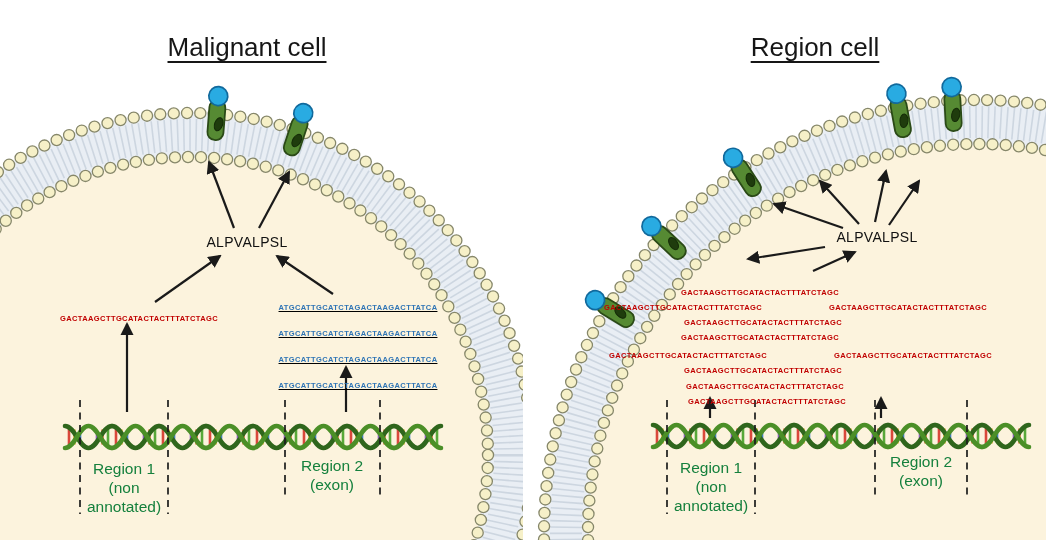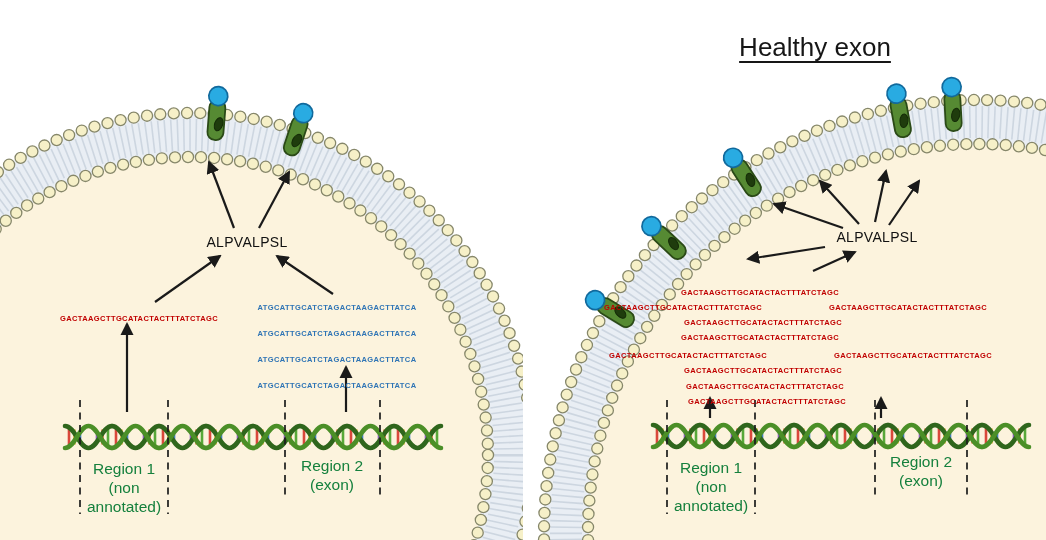--- a/index.html
+++ b/index.html
@@ -88,25 +88,26 @@
           <line x1="234" y1="228" x2="209" y2="162" marker-end="url(#ah-L)"></line>
           <line x1="259" y1="228" x2="289" y2="172" marker-end="url(#ah-L)"></line>
           <line x1="155" y1="302" x2="220" y2="256" marker-end="url(#ah-L)"></line>
           <line x1="333" y1="294" x2="277" y2="256" marker-end="url(#ah-L)"></line>
           <line x1="127" y1="412" x2="127" y2="324" marker-end="url(#ah-L)"></line>
           <line x1="346" y1="412" x2="346" y2="367" marker-end="url(#ah-L)"></line>
         </g>
       </g>
     </svg>
 
+    <div class="title abs-c" style="left:247px;top:32px;">Malignant cell</div>
     <div class="peptide abs-c" style="left:247px;top:234px;">ALPVALPSL</div>
 
     <div class="seq red abs-c" style="left:139px;top:306px;">GACTAAGCTTGCATACTACTTTATCTAGC</div>
 
-    <div class="abs-c" style="left:337px;top:291px;">
+    <div class="abs-c" style="left:358px;top:291px;text-decoration:underline;">
       <div class="seq blue seq-line">ATGCATTGCATCTAGACTAAGACTTATCA</div>
       <div class="seq blue seq-line">ATGCATTGCATCTAGACTAAGACTTATCA</div>
       <div class="seq blue seq-line">ATGCATTGCATCTAGACTAAGACTTATCA</div>
       <div class="seq blue seq-line">ATGCATTGCATCTAGACTAAGACTTATCA</div>
     </div>
 
     <div class="region-label abs-c" style="left:124px;top:459px;">
       <div>Region 1</div>
       <div>(non</div>
       <div>annotated)</div>
@@ -193,21 +194,21 @@
           <line x1="336" y1="224" x2="297" y2="181" marker-end="url(#ah-R)"></line>
           <line x1="352" y1="222" x2="363" y2="171" marker-end="url(#ah-R)"></line>
           <line x1="366" y1="225" x2="396" y2="181" marker-end="url(#ah-R)"></line>
           <line x1="290" y1="271" x2="332" y2="252" marker-end="url(#ah-R)"></line>
           <line x1="187" y1="418" x2="187" y2="398" marker-end="url(#ah-R)"></line>
           <line x1="358" y1="418" x2="358" y2="398" marker-end="url(#ah-R)"></line>
         </g>
       </g>
     </svg>
 
-    <div class="title abs-c" style="left:292px;top:32px;">Healthy exon</div>
+    <div class="title abs-c" style="left:292px;top:32px;">Region cell</div>
     <div class="peptide abs-c" style="left:354px;top:229px;">ALPVALPSL</div>
 
     <div class="seq red abs-c" style="left:237px;top:280px;">GACTAAGCTTGCATACTACTTTATCTAGC</div>
     <div class="seq red abs-c" style="left:160px;top:295px;">GACTAAGCTTGCATACTACTTTATCTAGC</div>
     <div class="seq red abs-c" style="left:385px;top:295px;">GACTAAGCTTGCATACTACTTTATCTAGC</div>
     <div class="seq red abs-c" style="left:240px;top:310px;">GACTAAGCTTGCATACTACTTTATCTAGC</div>
     <div class="seq red abs-c" style="left:237px;top:325px;">GACTAAGCTTGCATACTACTTTATCTAGC</div>
     <div class="seq red abs-c" style="left:165px;top:343px;">GACTAAGCTTGCATACTACTTTATCTAGC</div>
     <div class="seq red abs-c" style="left:390px;top:343px;">GACTAAGCTTGCATACTACTTTATCTAGC</div>
     <div class="seq red abs-c" style="left:240px;top:358px;">GACTAAGCTTGCATACTACTTTATCTAGC</div>

